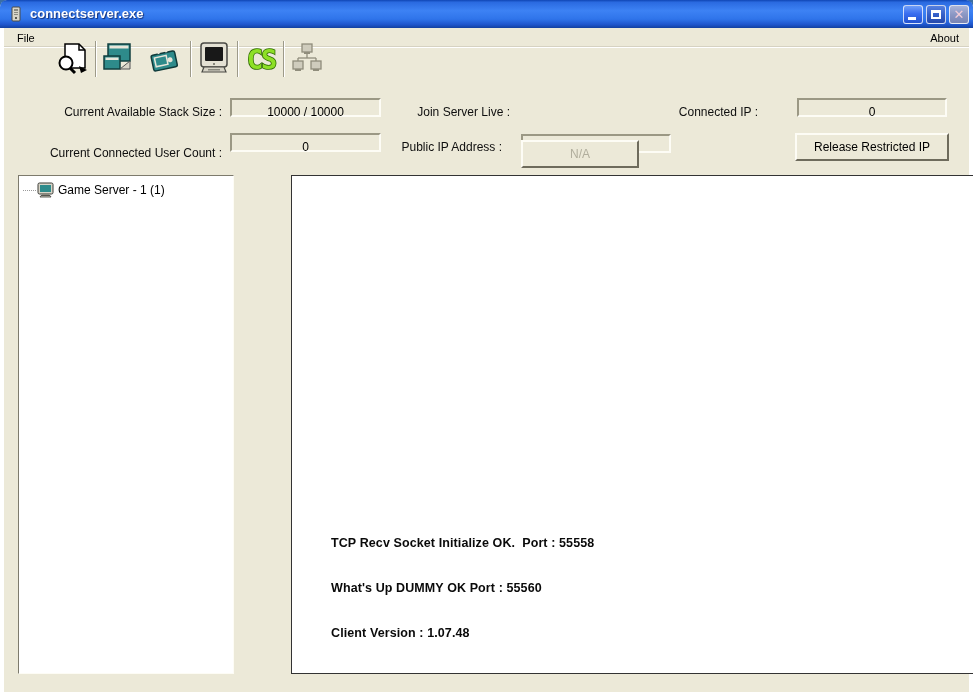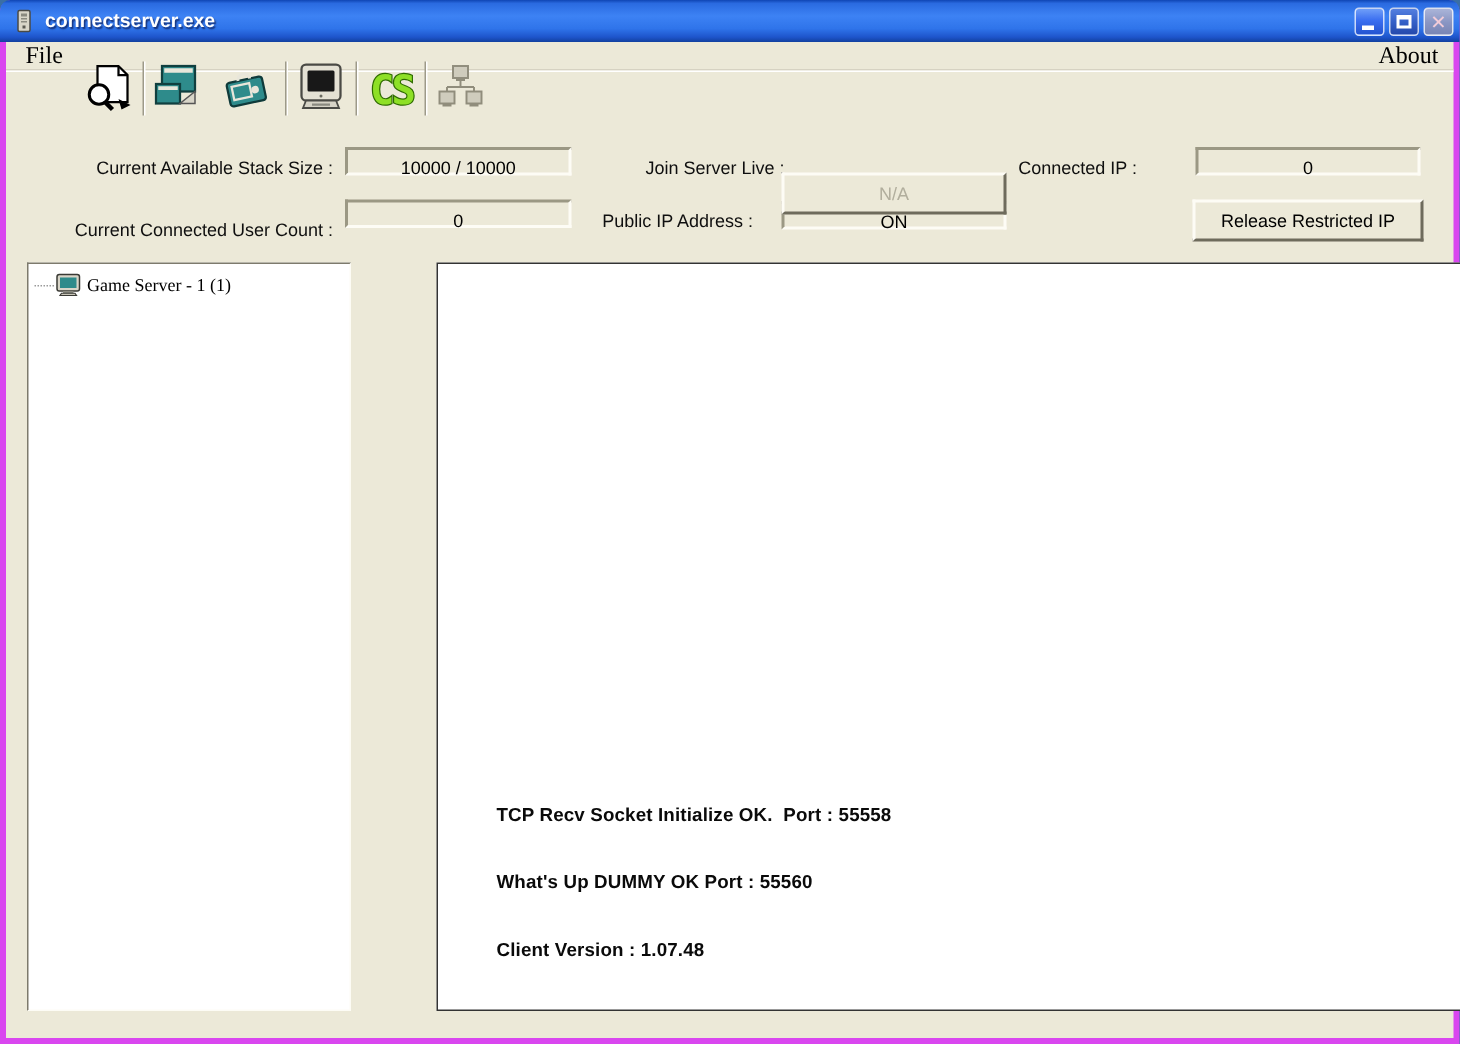--- a/index.html
+++ b/index.html
@@ -1,19 +1,19 @@
 <!DOCTYPE html>
 <html><head>
 <meta charset="utf-8">
 <style>
   * { margin:0; padding:0; box-sizing:border-box; }
   html,body { width:973px; height:696px; overflow:hidden; background:#3a6ea5;
               font-family:"Liberation Sans","DejaVu Sans",sans-serif; }
   #window { position:absolute; left:0; top:0; width:973px; height:696px;
-            background:#d946ef; border-radius:8px 8px 0 0;padding-left:44px; }
+            background:#ffffff; border-radius:8px 8px 0 0;padding-left:44px; }
   
   #titlebar { position:absolute; left:0; top:0; width:973px; height:28px;
               border-radius:7px 7px 0 0;
               background:linear-gradient(180deg,#0f45b4 0%,#2a6ae0 8%,#3d82f4 38%,#2f74ea 68%,#1e55cc 88%,#12409f 100%); }
   #title-icon { position:absolute; left:8px; top:6px; width:16px; height:16px; }
   #title-text { position:absolute; left:30px; top:0; height:28px; line-height:27px;
                 color:#fff; font-weight:bold; font-size:13px;
                 text-shadow:1px 1px 1px rgba(0,0,40,.6); }
   .winbtn { position:absolute; top:5px; width:20px; height:19px; border-radius:3px;
             border:1px solid rgba(255,255,255,.75); }
@@ -23,42 +23,42 @@
   #btn-min .glyph { position:absolute; left:4px; bottom:3px; width:8px; height:3px; background:#fff; }
   #btn-max .glyph { position:absolute; left:4px; top:4px; width:10px; height:9px;
                     border:2px solid #fff; border-top-width:3px; }
   #btn-close .glyph { position:absolute; left:0; top:0; width:100%; height:100%;
                       color:#f2ccd8; font-size:13px; font-weight:bold; text-align:center; line-height:18px; }
   
   #client { position:absolute; left:4px; top:28px; width:965px; height:664px; background:#ece9d8; }
   
   #menubar { position:absolute; left:0; top:0; width:965px; height:20px;
              border-bottom:1px solid #ffffff; box-shadow:0 -1px 0 #d6d2c2 inset; }
-  .menu-item { font-size:16px; color:#000; line-height:20px;font-family:Liberation Serif, serif; }
+  .menu-item { font-size:11px; color:#000; line-height:20px; }
   #menu-file { position:absolute; left:9px; top:0; padding:0 4px; }
   #menu-about { position:absolute; right:6px; top:0; padding:0 4px; }
   
   #toolbar { position:absolute; left:0; top:8px; width:965px; height:46px;margin-left:46px; }
   .tool { position:absolute; top:4px; width:36px; height:38px; }
   .tool svg { width:36px; height:38px; }
   .tsep { position:absolute; top:5px; width:2px; height:36px;
           border-left:1px solid #9d9a89; border-right:1px solid #ffffff; }
   
   .flabel { position:absolute; height:28px; line-height:28px; font-size:12px;
             color:#0f0f0f; text-align:right; white-space:nowrap; }
   .fbox { position:absolute; height:19px; line-height:24px; font-size:12px; text-align:center;
           color:#000; background:#ece9d8;
           border:2px solid; border-color:#9b9884 #fdfcf5 #fdfcf5 #9b9884; }
   .btn { position:absolute; height:28px; line-height:24px; font-size:12px; text-align:center;
          color:#000; background:#ece9d8;
          border:2px solid; border-color:#fdfcf5 #6e6b5c #6e6b5c #fdfcf5; }
   .btn.disabled { color:#b1ae9d; }
   
   #tree-panel { position:absolute; left:14px; top:147px; width:216px; height:499px;
-                background:#fff; border:1px solid; border-color:#7d7a6c #fdfcf5 #fdfcf5 #7d7a6c;font-family:Liberation Serif, serif; }
+                background:#fff; border:1px solid; border-color:#7d7a6c #fdfcf5 #fdfcf5 #7d7a6c; }
   .tree-row { position:absolute; left:4px; top:5px; height:18px; display:flex; align-items:center; }
   .tree-dots { width:13px; height:0; border-top:1px dotted #9a9a9a; margin-right:1px; }
   .tree-icon { width:17px; height:16px; margin-right:4px; }
   .tree-label { font-size:12px; color:#000; white-space:nowrap; }
   #log-panel { position:absolute; left:251px; top:147px; width:694px; height:499px;
                background:#fff; border:1px solid #333;margin-left:36px; }
   #log { position:absolute; left:39px; top:330px; font-size:12.5px; font-weight:bold;
          line-height:15px; color:#0a0a0a; white-space:pre; letter-spacing:0.1px; }
 </style>
 </head>
@@ -151,29 +151,29 @@
           <rect x="4" y="21" width="10" height="8" fill="#cfccbd" stroke="#908d7c" stroke-width="1.3"></rect>
           <rect x="22" y="21" width="10" height="8" fill="#cfccbd" stroke="#908d7c" stroke-width="1.3"></rect>
           <rect x="6" y="29" width="6" height="2" fill="#908d7c"></rect>
           <rect x="24" y="29" width="6" height="2" fill="#908d7c"></rect>
         </svg>
       </div>
     </div>
 
     <div class="flabel" style="left:10px; top:70px; width:208px;">Current Available Stack Size :</div>
     <div class="fbox" style="left:226px; top:70px; width:151px;">10000 / 10000</div>
-    <div class="flabel" style="left:381px; top:70px; width:138px;">Join Server Live :</div>
+    <div class="flabel" style="left:368px; top:70px; width:138px;">Join Server Live :</div>
     <div class="fbox" style="left:517px; top:70px; width:150px;margin-top:36px;">ON</div>
     <div class="flabel" style="left:640px; top:70px; width:114px;">Connected IP :</div>
     <div class="fbox" style="left:793px; top:70px; width:150px;">0</div>
 
     <div class="flabel" style="left:10px; top:111px; width:208px;">Current Connected User Count :</div>
     <div class="fbox" style="left:226px; top:105px; width:151px;">0</div>
     <div class="flabel" style="left:360px; top:105px; width:138px;">Public IP Address :</div>
-    <div class="btn disabled" style="left:517px; top:87px; width:150px;">N/A</div>
+    <div class="btn disabled" style="left:517px; top:112px; width:118px;">N/A</div>
     <div class="btn" style="left:791px; top:105px; width:154px;">Release Restricted IP</div>
 
     <div id="tree-panel">
       <div class="tree-row">
         <span class="tree-dots"></span>
         <svg class="tree-icon" viewBox="0 0 17 16">
           <rect x="1" y="1" width="15" height="11" rx="1.5" fill="#d8d5c8" stroke="#3a3a35" stroke-width="1"></rect>
           <rect x="3" y="3" width="11" height="7" fill="#2e8b8b"></rect>
           <rect x="5" y="12" width="7" height="1.5" fill="#8a8a80"></rect>
           <path d="M4 13.5 L3 15 h11 l-1 -1.5 z" fill="#c8c5b8" stroke="#3a3a35" stroke-width="0.8"></path>

